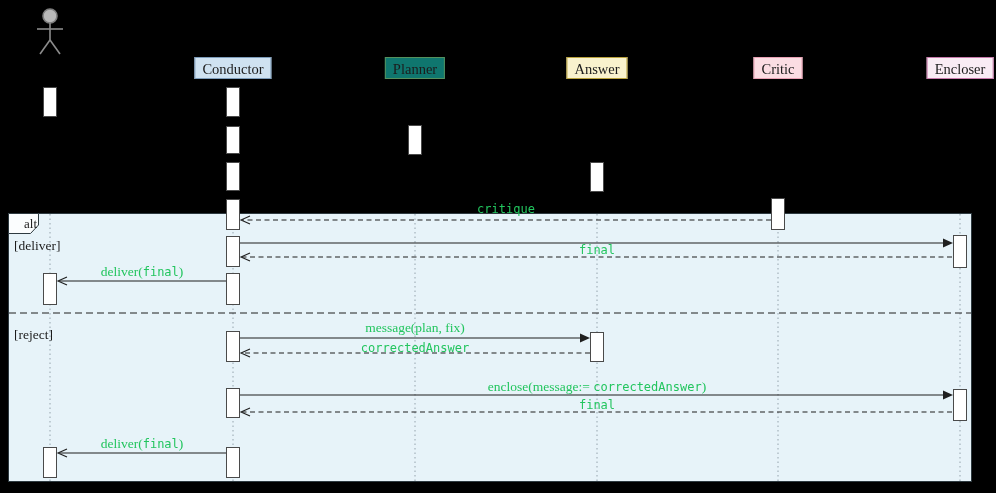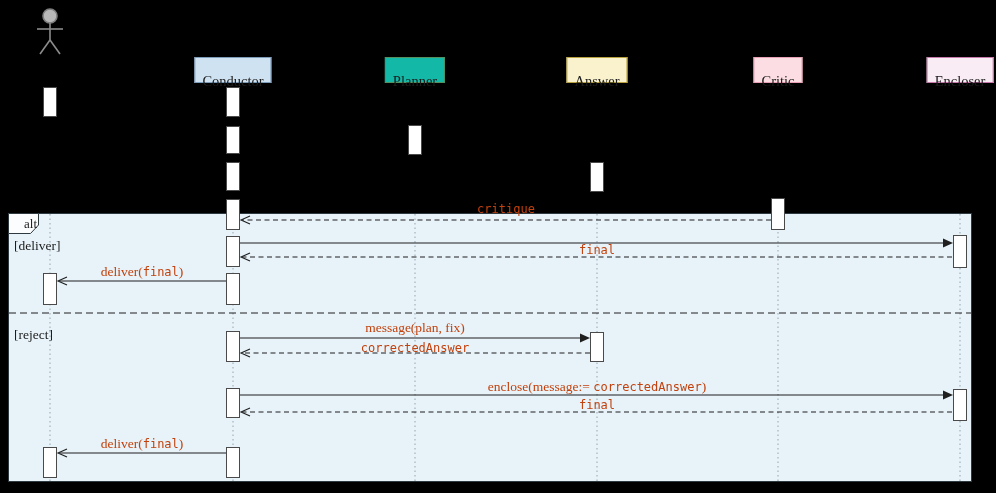--- a/index.html
+++ b/index.html
@@ -6,21 +6,21 @@
   body{
     width:996px;height:493px;background:#000;overflow:hidden;position:relative;
     font-family:"Liberation Serif","DejaVu Serif",serif;
   }
   #stage{position:absolute;left:0;top:0;width:996px;height:493px;}
   .layer{position:absolute;left:0;top:0;width:996px;height:493px;}
   
   .pbox{
     position:absolute;top:57px;height:22px;line-height:22px;
     transform:translateX(-50%);
-    padding:12px 7px;font-size:14.5px;color:#1c1c1c;
+    padding:0 7px;font-size:14.5px;color:#1c1c1c;
     border:1px solid #888;background:#eee;box-sizing:border-box;
     white-space:nowrap;
   }
   
   .bar{
     position:absolute;width:14px;background:#ffffff;border:1px solid #4a4a4a;
     box-sizing:border-box;transform:translateX(-50%);
   }
   
   .frame{
@@ -30,21 +30,21 @@
   .op-label{
     position:absolute;left:13px;top:215px;width:24px;height:18px;
     font-size:13px;color:#1c1c1c;line-height:18px;text-align:right;
   }
   .guard{
     position:absolute;left:14px;font-size:13.5px;color:#1c1c1c;white-space:nowrap;
   }
   
   .mlabel{
     position:absolute;transform:translateX(-50%);white-space:nowrap;
-    font-size:13.5px;color:#c2410c;line-height:14px;
+    font-size:13.5px;color:#22c55e;line-height:14px;
   }
   .mlabel .mono{font-family:"DejaVu Sans Mono","Liberation Mono",monospace;font-size:12px;}
   svg{display:block;}
 </style>
 </head>
 <body>
 
 <div id="stage">
 
   <div class="frame" style="background: rgb(231, 243, 249);"></div>
@@ -118,21 +118,21 @@
 
       <line x1="952" y1="412" x2="242" y2="412" stroke-dasharray="5,3.5"></line>
       <polyline points="250,408 241,412 250,416"></polyline>
 
       <line x1="226" y1="453" x2="59" y2="453"></line>
       <polyline points="67,449 58,453 67,457"></polyline>
     </g>
   </svg>
 
   <div class="pbox" style="left: 233px; background: rgb(207, 226, 241); border-color: rgb(125, 156, 186);">Conductor</div>
-  <div class="pbox" style="left: 415px; background: #14b8a6; border-color: rgb(85, 145, 94);">Planner</div>
+  <div class="pbox" style="left: 415px; background: #0f766e; border-color: rgb(85, 145, 94);">Planner</div>
   <div class="pbox" style="left: 597px; background: rgb(249, 242, 205); border-color: rgb(185, 162, 61);">Answer</div>
   <div class="pbox" style="left: 778px; background: rgb(251, 221, 227); border-color: rgb(232, 160, 180);">Critic</div>
   <div class="pbox" style="left: 960px; background: rgb(249, 236, 244); border-color: rgb(199, 121, 171);">Encloser</div>
 
   <div class="op-label">alt</div>
   <div class="guard" style="top:238px">[deliver]</div>
   <div class="guard" style="top:327px">[reject]</div>
 
   <div class="mlabel" style="left:506px;top:202px">
     <span class="mono">critique</span>

